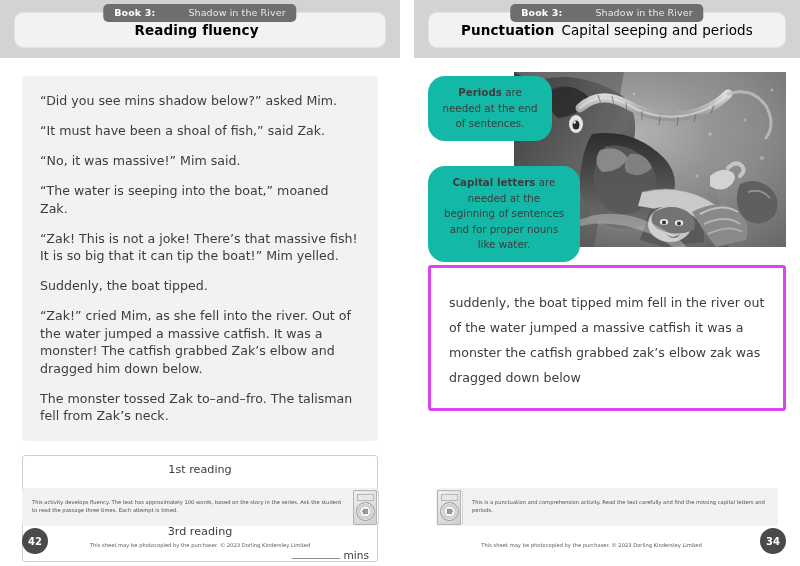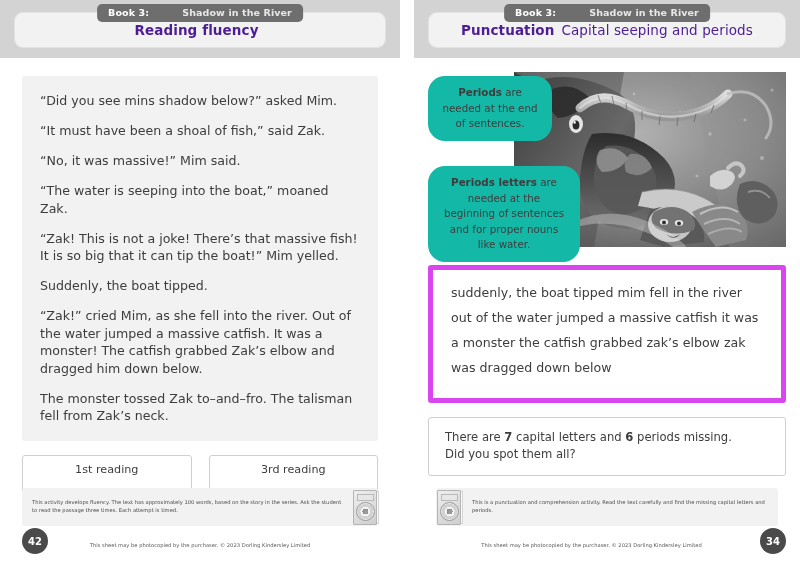--- a/index.html
+++ b/index.html
@@ -27,42 +27,42 @@
     background:#f2f2f2;border:1px solid #e3e3e3;border-radius:9px;
     display:flex;align-items:center;justify-content:center;
   }
   .book-pill{
     position:absolute;top:4px;left:50%;transform:translateX(-50%);
     background:#6e6e6e;color:#ffffff;border-radius:5px;
     padding:3px 11px 4px 11px;font-size:9.5px;white-space:nowrap;
     letter-spacing:.1px;z-index:3;
   }
   .book-pill b{font-weight:bold;}
-  .book-pill span{font-weight:bold;color:#e8e8e8;margin-left:30px;}
+  .book-pill span{font-weight:normal;color:#e8e8e8;margin-left:30px;}
   .header-title{
     position:relative;z-index:2;font-size:13.5px;white-space:nowrap;
-    color:#4c1d95;letter-spacing:.1px;
+    color:#000000;letter-spacing:.1px;
   }
   .header-title b{font-weight:bold;}
   .header-title i{font-style:normal;font-weight:normal;}
   .header-title .sep{display:inline-block;width:7px;}
 
   
   .lp-body{position:relative;padding:0;}
   .passage{
     margin:18px 22px 0 22px;background:#f2f2f2;border-radius:3px;
     padding:16px 18px 14px 18px;
   }
   .passage p{
     margin:0 0 12.5px 0;font-size:12.6px;line-height:17.5px;color:#3d3d3d;
   }
   .passage p:last-child{margin-bottom:2px;}
 
   .reading-row{
-    display:flex;gap:17px;margin:14px 22px 0 22px;
+    display:flex;gap:17px;margin:14px 22px 0 22px;flex-direction:column;
   }
   .reading-box{
     flex:1;border:1px solid #cfcfcf;border-radius:3px;background:#fff;
     height:49px;padding:7px 8px 0 8px;box-sizing:border-box;
     display:flex;flex-direction:column;align-items:center;
   }
   .reading-label{font-size:11.2px;color:#3d3d3d;}
   .reading-mins{
     margin-top:11px;font-size:10.6px;color:#3d3d3d;
     align-self:flex-end;white-space:nowrap;
@@ -131,22 +131,22 @@
   .bubble{
     position:absolute;background:#14b8a6;border-radius:17px;
     text-align:center;font-size:10.3px;line-height:15.5px;color:#3d3d3d;
     padding:9px 13px;box-sizing:border-box;z-index:4;
   }
   .bubble b{font-weight:bold;}
   .bubble-periods{left:0;top:4px;width:124px;}
   .bubble-capitals{left:0;top:94px;width:152px;}
 
   .exercise-box{
-    margin:18px 14px 0 14px;border:5px solid #d946ef;border-radius:3px;
-    background:#fff;padding:10px 18px 18px 18px;
+    margin:18px 14px 0 14px;border:3px solid #d946ef;border-radius:3px;
+    background:#fff;padding:22px 18px 18px 18px;
   }
   .exercise-box p{
     margin:0;font-size:12.6px;line-height:25px;color:#3d3d3d;
   }
   .question-box{
     margin:14px 14px 0 14px;border:1px solid #cfcfcf;border-radius:3px;
     background:#fff;padding:11px 16px 12px 16px;
   }
   .question-box p{margin:0;font-size:11.6px;line-height:17px;color:#3d3d3d;}
   .question-box b{font-weight:bold;}
@@ -318,32 +318,28 @@
             <path d="M60 150 q30 -14 64 -4 q30 10 48 28 l-6 6 q-26 -20 -54 -26 q-30 -6 -52 2 Z" fill="#efefef" opacity=".35"></path>
             <rect width="272" height="175" fill="#000" opacity=".04"></rect>
           </svg>
         </div>
 
         <div class="bubble bubble-periods">
           <b>Periods</b><span> are needed at the end of sentences.</span>
         </div>
 
         <div class="bubble bubble-capitals">
-          <b>Periods letters</b><span> are needed at the beginning of sentences and for proper nouns like water.</span>
+          <b>Capital letters</b><span> are needed at the beginning of sentences and for proper nouns like water.</span>
         </div>
       </div>
 
       <div class="exercise-box">
         <p>suddenly, the boat tipped mim fell in the river out of the water jumped a massive catfish it was a monster the catfish grabbed zak’s elbow zak was dragged down below</p>
       </div>
 
-      <div class="question-box">
-        <p><span>There are </span><b>7</b><span> capital letters and </span><b>6</b><span> periods missing.</span></p>
-        <p>Did you spot them all?</p>
-      </div>
     </div>
 
     <div class="note-strip rightside">
       <div class="cd-icon">
         <div class="cd-sleeve"></div>
         <div class="cd-case"></div>
         <div class="cd-disc"></div>
       </div>
       <div class="note-text">This is a punctuation and comprehension activity. Read the text carefully and find the missing capital letters and periods.</div>
     </div>

